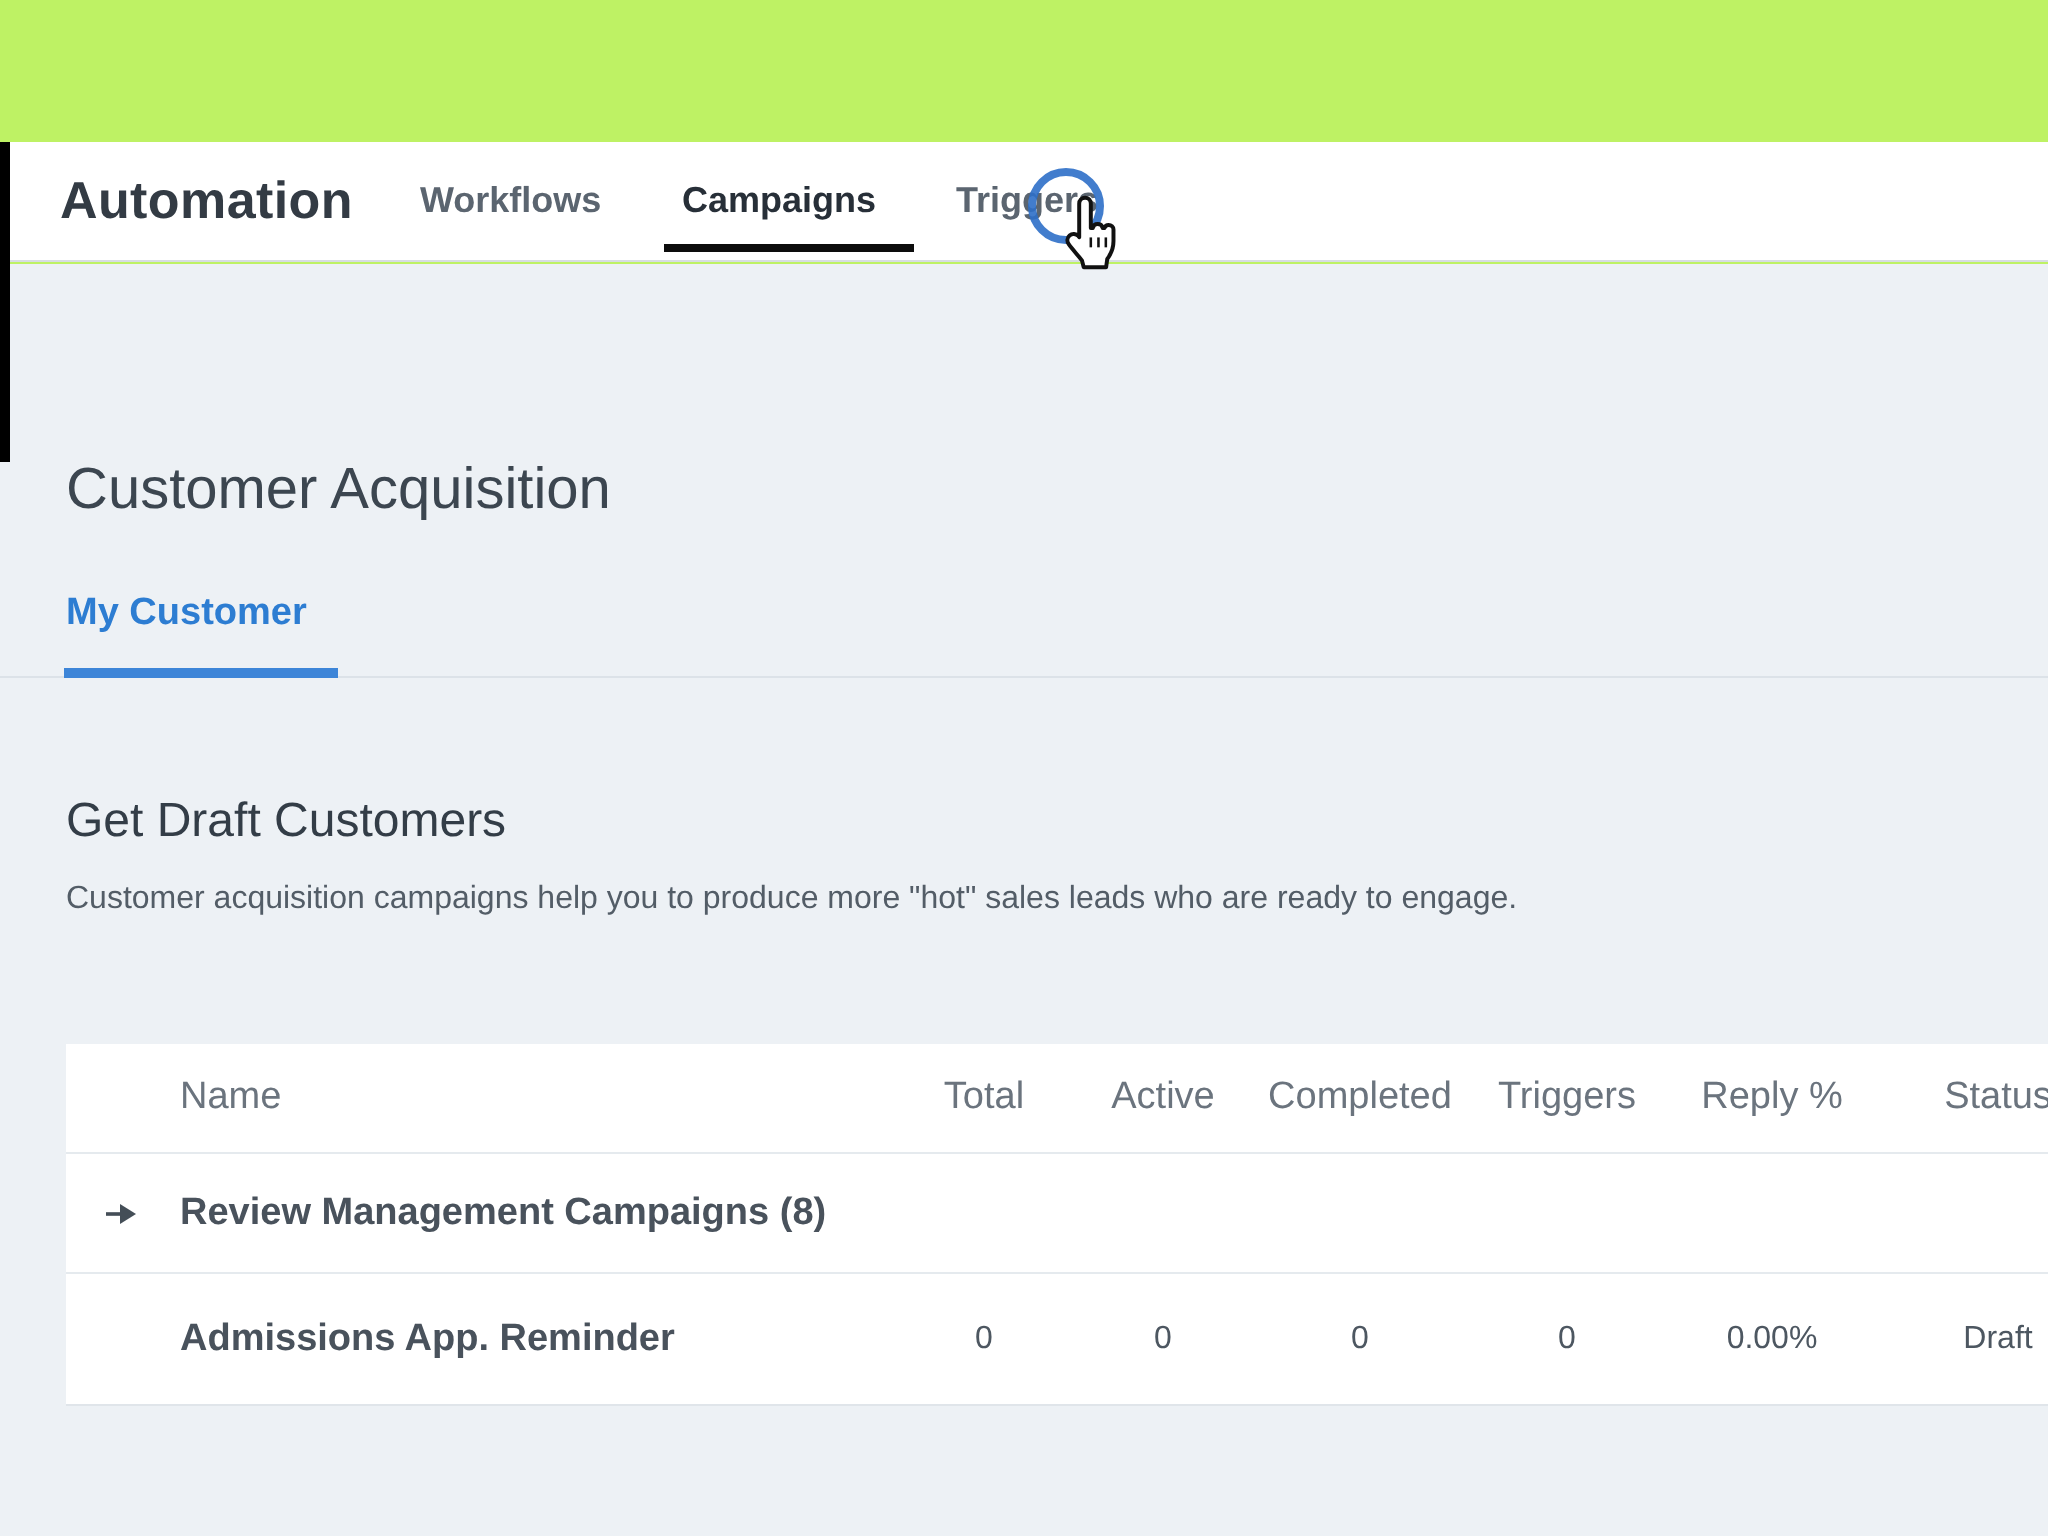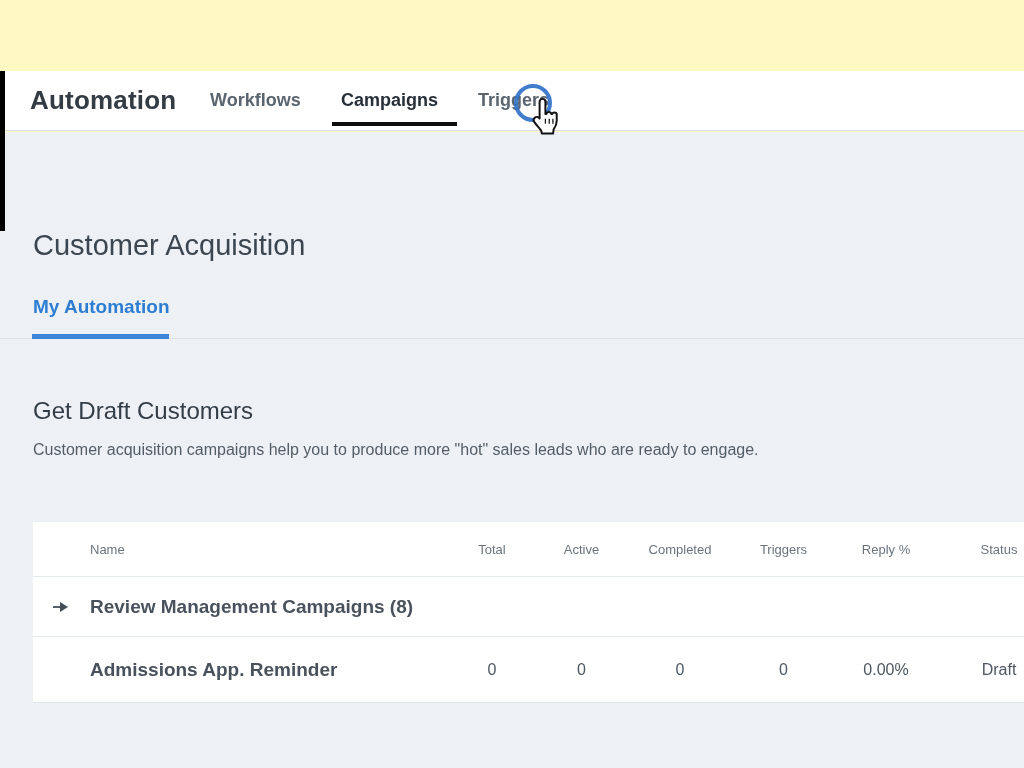--- a/index.html
+++ b/index.html
@@ -3,21 +3,21 @@
 <meta charset="utf-8">
 <style>
   * { margin: 0; padding: 0; box-sizing: border-box; }
   html, body { width: 1024px; height: 768px; }
   body { font-family: "Liberation Sans", sans-serif; }
 
   #screen {
     position: relative;
     width: 1024px;
     height: 768px;
-    background: #fef9c3;
+    background: #bef264;
     overflow: hidden;
   }
 
   
   .nav {
     position: absolute;
     left: 0; top: 71px;
     width: 1024px; height: 60px;
     background: #ffffff;
     border-bottom: 1px solid #d8dde2;
@@ -124,21 +124,21 @@
   .trow-data   { height: 65px; }
 
   .cell-name    { width: 415px; padding-left: 57px; position: relative; }
   .cell-total   { width: 88px;  text-align: center; }
   .cell-active  { width: 91px;  text-align: center; }
   .cell-completed { width: 106px; text-align: center; }
   .cell-replied { width: 101px; text-align: center; }
   .cell-replypct{ width: 104px; text-align: center; }
   .cell-status  { width: 122px; text-align: center; }
 
-  .hdr { font-size: 13px; font-weight: 400; color: #6b747e; }
+  .hdr { font-size: 19px; font-weight: 400; color: #6b747e; }
   .val { font-size: 16px; font-weight: 400; color: #4d5761; }
   .name-text { font-size: 19px; font-weight: 600; color: #49525c; }
 
   .expand-icon {
     position: absolute;
     left: 20px; top: 50%;
     transform: translateY(-50%);
     width: 15px; height: 11px;
     cursor: pointer;
   }
@@ -171,21 +171,21 @@
     <div class="tab tab-campaigns">Campaigns</div>
     <div class="tab tab-triggers">Triggers</div>
     <div class="tab-underline"></div>
   </div>
 
   <div class="content"></div>
   <div class="left-black-strip"></div>
 
   <div class="page-title">Customer Acquisition</div>
 
-  <div class="subtab">My Automation</div>
+  <div class="subtab">My Customer</div>
   <div class="subtab-separator"></div>
   <div class="subtab-underline"></div>
 
   <div class="section-title">Get Draft Customers</div>
   <div class="section-desc">Customer acquisition campaigns help you to produce more "hot" sales leads who are ready to engage.</div>
 
   <div class="table">
 
     <div class="trow trow-header">
       <div class="cell-name hdr">Name</div>

